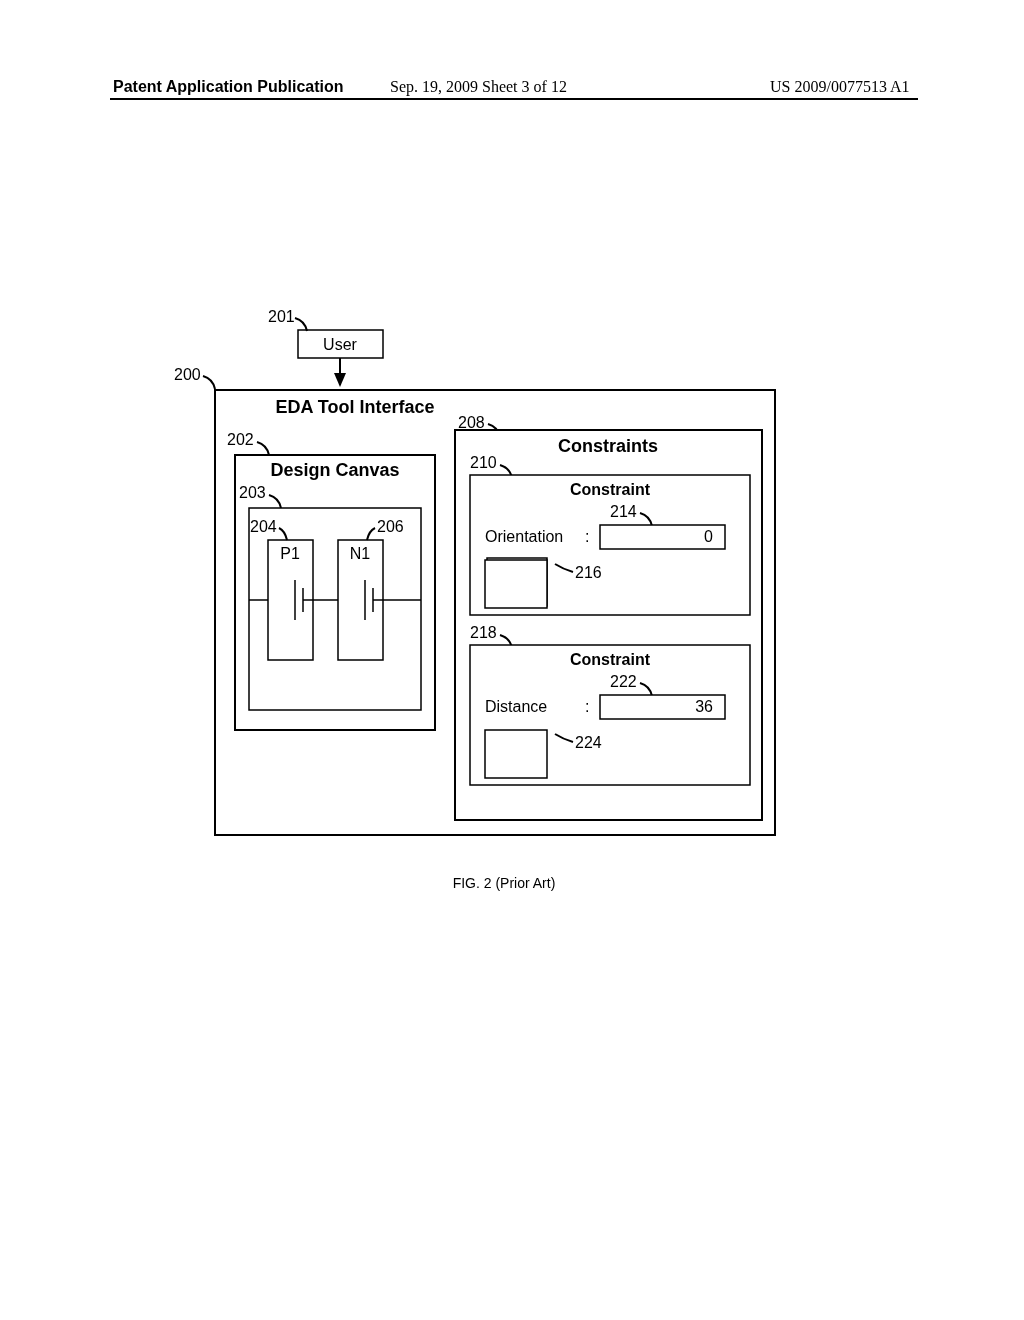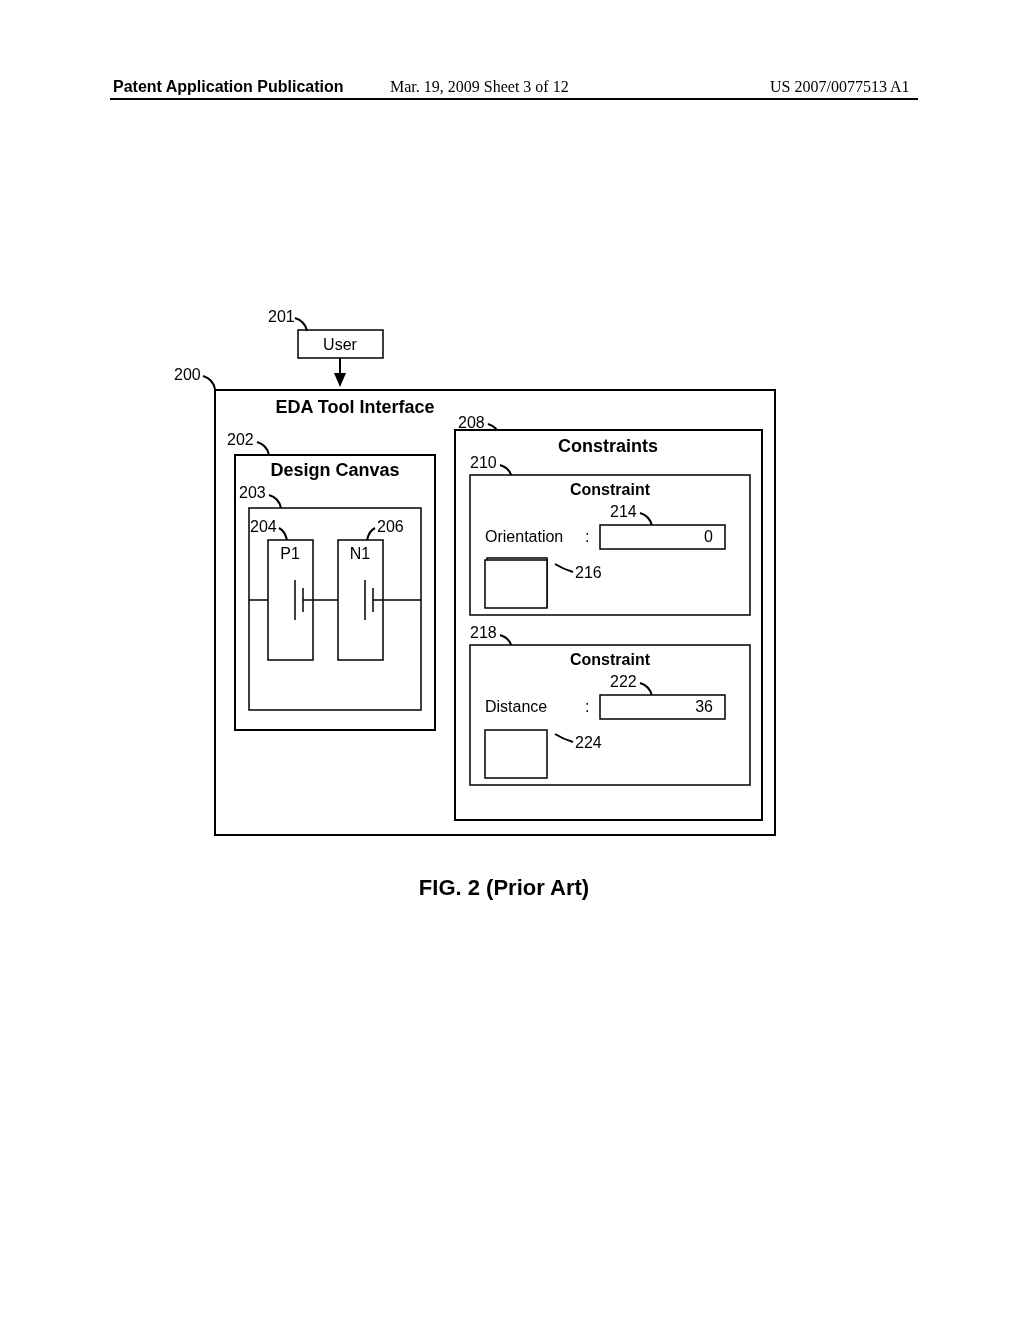--- a/index.html
+++ b/index.html
@@ -44,22 +44,22 @@
     left: 770px;
     font-size: 16px;
     font-family: "Times New Roman", serif;
   }
   .caption {
     position: absolute;
     top: 875px;
     left: 0;
     width: 1008px;
     text-align: center;
-    font-weight: bold;
-    font-size: 22px;
+    font-weight: normal;
+    font-size: 14px;
   }
   svg {
     position: absolute;
     top: 300px;
     left: 155px;
   }
   .box {
     fill: #fff;
     stroke: #000;
     stroke-width: 2;
@@ -75,22 +75,22 @@
   .lblbold { font-size:18px; font-weight:bold; }
   .lblsmall { font-size:15px; }
 </style>
 </head>
 <body>
 
 <div class="page">
 
   <div class="header-line"></div>
   <div class="header-left">Patent Application Publication</div>
-  <div class="header-mid">Mar. 19, 2009  Sheet 3 of 12</div>
-  <div class="header-right">US 2007/0077513 A1</div>
+  <div class="header-mid">Sep. 19, 2009  Sheet 3 of 12</div>
+  <div class="header-right">US 2009/0077513 A1</div>
 
   <svg width="710" height="560">
     <defs>
       <marker id="arrow" markerWidth="10" markerHeight="10" refX="6" refY="3" orient="auto">
         <path d="M0,0 L7,3 L0,6 Z" fill="#000"></path>
       </marker>
     </defs>
 
     <rect class="thinbox" x="143" y="30" width="85" height="28"></rect>
     <text x="185" y="50" text-anchor="middle" class="lbl">User</text>

